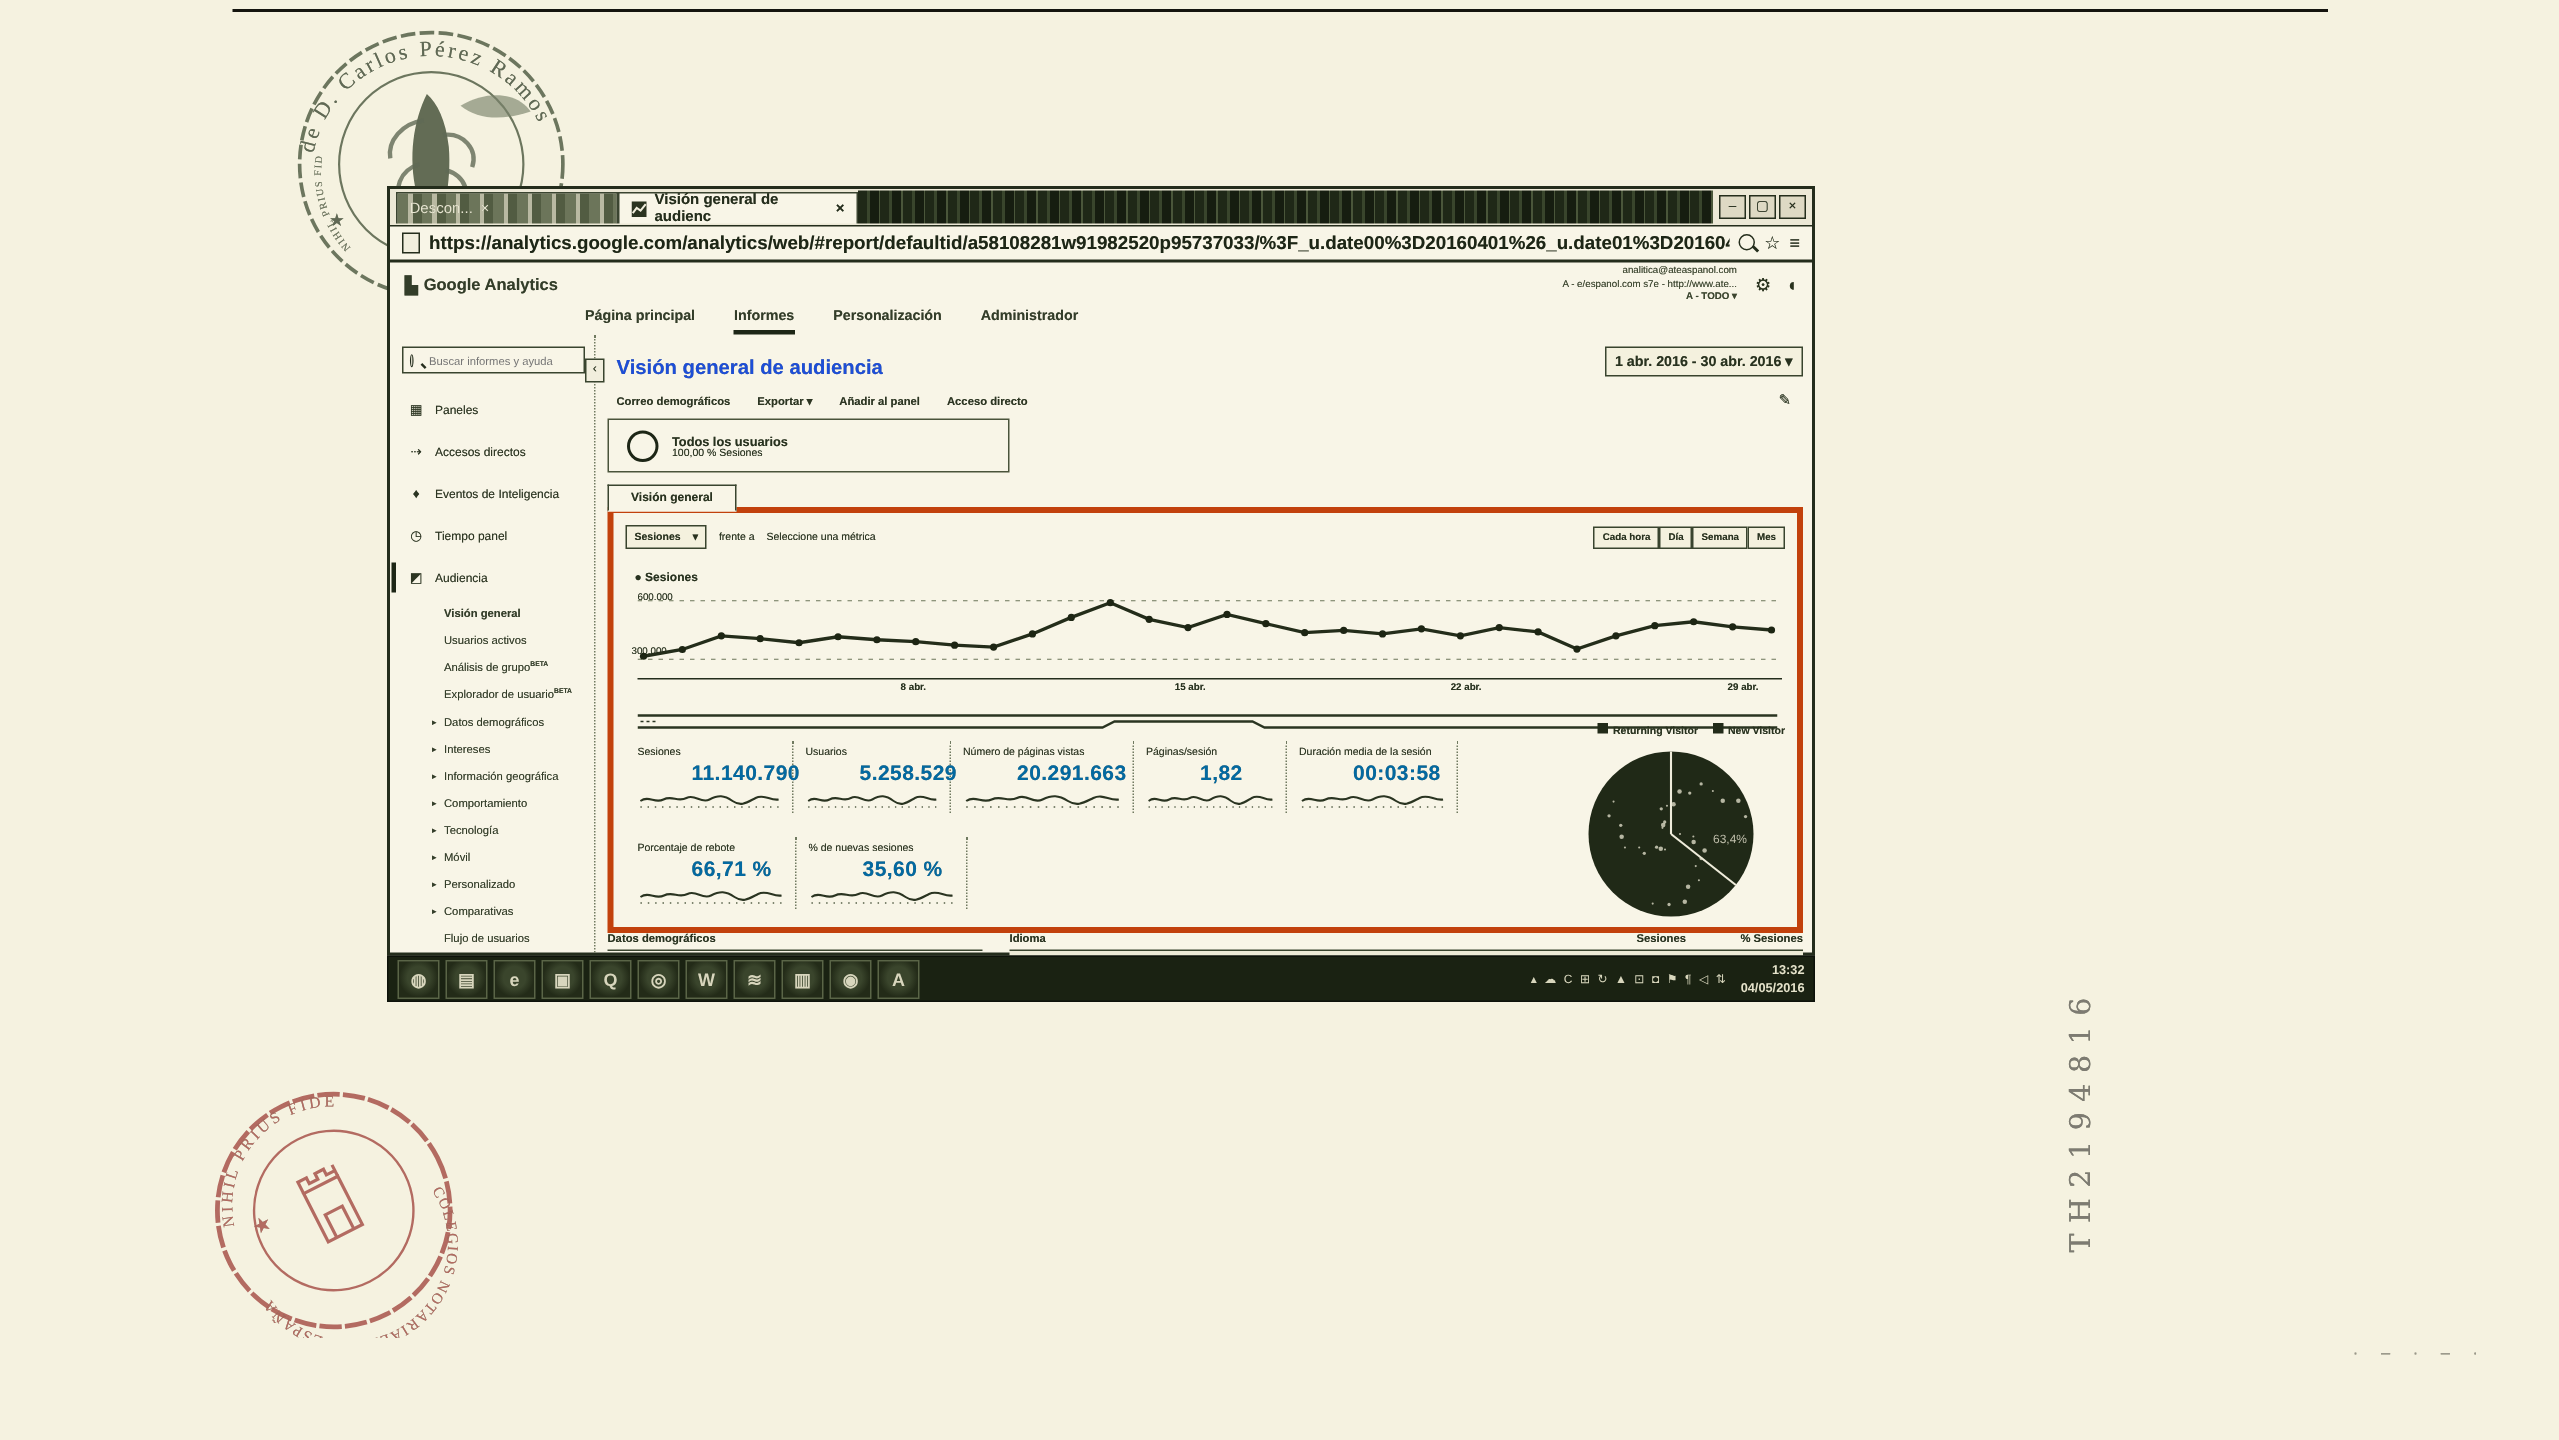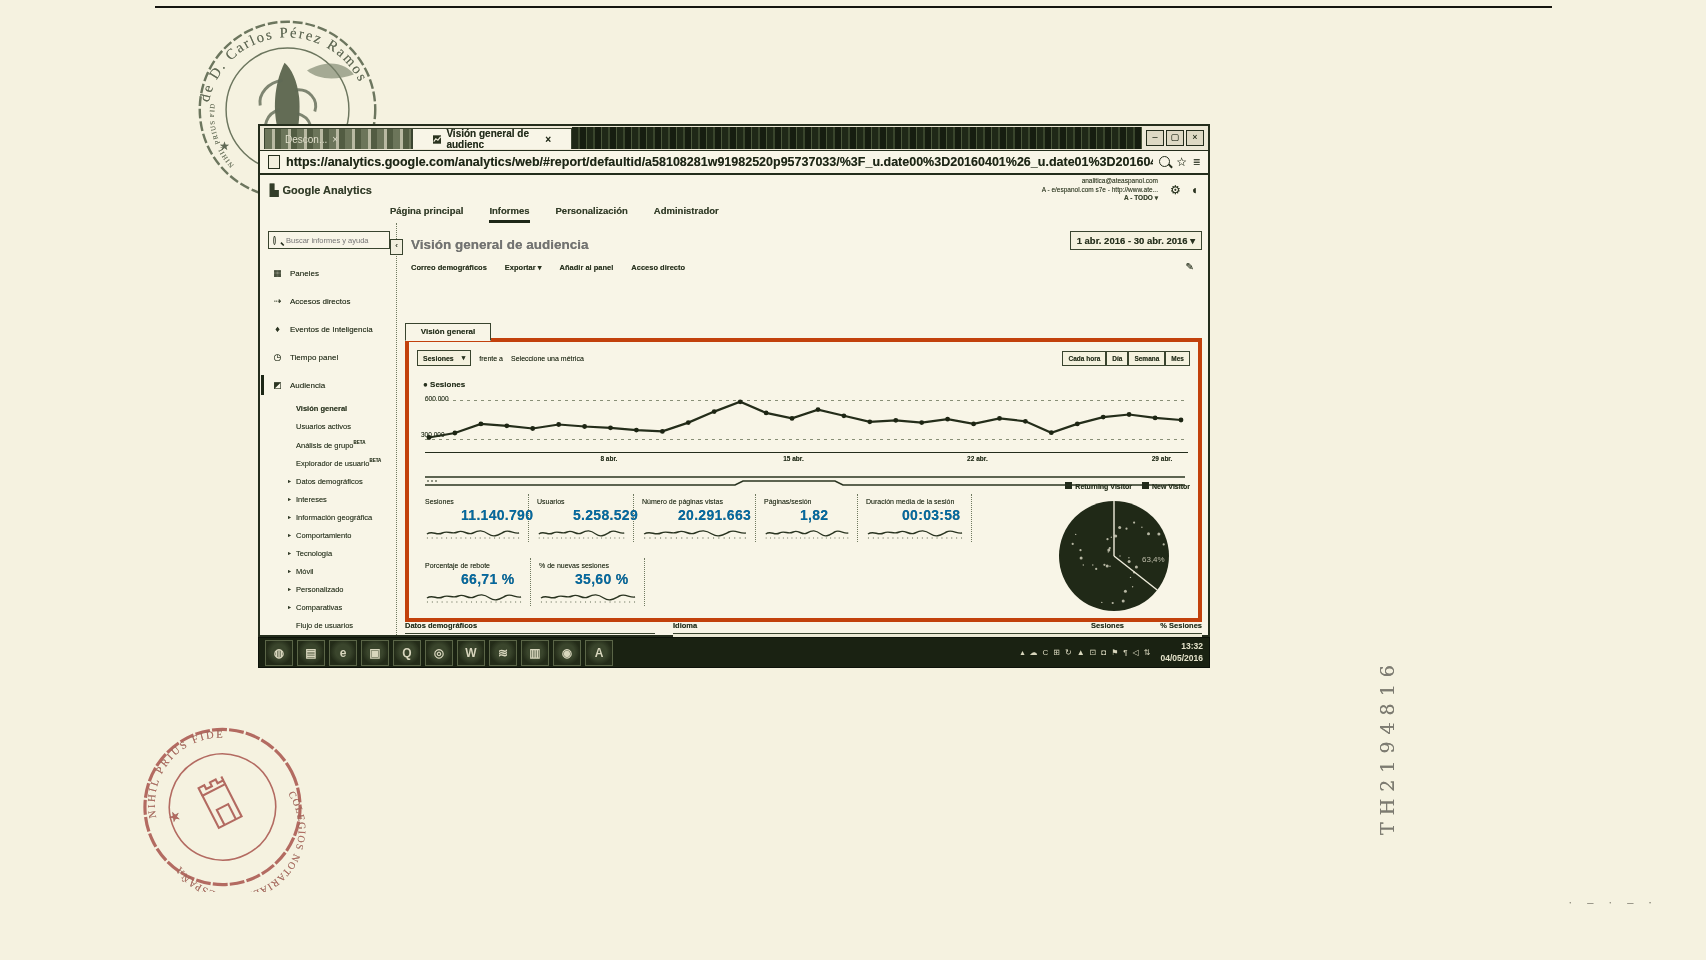--- a/index.html
+++ b/index.html
@@ -10,21 +10,21 @@
   #top-rule{left:155px;top:6px;width:1397px;height:2px;background:#15150f;}
   #corner-dots{right:48px;bottom:52px;color:#9a968a;font-size:11px;letter-spacing:6px;}
   #serial{left:1376px;top:675px;height:160px;width:34px;
           writing-mode:vertical-rl;transform:rotate(180deg);
           font-family:"DejaVu Serif",serif;font-size:19px;letter-spacing:7px;color:#7d7b72;}
   
   #browser{left:258px;top:124px;width:952px;height:513px;background:#f8f5e7;
            border:2px solid #242d1c;box-sizing:border-box;font-size:10px;}
   #tabstrip{left:0;top:0;width:100%;height:24px;background:#ece8d6;border-bottom:1px solid #242d1c;}
   .tab{position:absolute;top:2px;height:21px;border:1px solid #3a4430;border-bottom:none;
-       display:flex;align-items:center;gap:5px;padding:0 20px;box-sizing:border-box;}
+       display:flex;align-items:center;gap:5px;padding:0 8px;box-sizing:border-box;}
   #tab-bg{left:4px;width:148px;background:repeating-linear-gradient(90deg,#6c755a 0 7px,#b9b9a2 7px 10px,#525c42 10px 16px);color:#e8e6d2;overflow:hidden;}
   #tab-active{left:152px;width:160px;background:#f8f5e7;font-weight:bold;color:#242d1c;}
   #tab-noise{position:absolute;left:312px;top:1px;right:66px;height:22px;
              background:repeating-linear-gradient(90deg,#1f2817 0 6px,#39452c 6px 8px,#161d10 8px 14px,#4a563a 14px 15px);}
   .winbtn{position:absolute;top:4px;width:16px;height:14px;background:#ded9c4;border:1px solid #242d1c;
           text-align:center;line-height:13px;font-size:9px;color:#242d1c;}
   #urlbar{left:0;top:24px;width:100%;height:25px;border-bottom:2px solid #242d1c;display:flex;align-items:center;padding:0 8px;gap:6px;box-sizing:border-box;}
   #url-text{font-size:12.5px;font-weight:bold;color:#1d2616;white-space:nowrap;overflow:hidden;flex:1;}
   .mini-ico{color:#242d1c;font-size:12px;}
   .pageico{width:10px;height:12px;border:1px solid #242d1c;background:#f1eedd;}
@@ -46,21 +46,21 @@
   .side-item{display:flex;align-items:center;gap:7px;padding:9px 0 9px 12px;font-size:8px;color:#2c3522;position:relative;}
   .side-item .ico{width:11px;text-align:center;font-size:9px;}
   .side-item.active::before{content:"";position:absolute;left:1px;top:4px;bottom:4px;width:3px;background:#1d2616;}
   .sub-item{padding:4.5px 0 4.5px 36px;font-size:7.5px;color:#333d29;position:relative;}
   .sub-item.first{font-weight:bold;}
   .sub-item .tri{position:absolute;left:28px;font-size:6px;}
   .sub-item sup{font-size:4.5px;font-weight:bold;}
   
   #content{left:137px;top:97px;right:0;bottom:0;}
   #collapse{left:-7px;top:16px;width:11px;height:14px;border:1px solid #39442e;background:#f1eedd;font-size:8px;text-align:center;line-height:12px;}
-  #report-title{left:14px;top:14px;font-size:13.5px;font-weight:bold;color:#737373;}
+  #report-title{left:14px;top:14px;font-size:13.5px;font-weight:bold;color:#1d4ed8;}
   #datebox{right:6px;top:8px;border:1px solid #39442e;padding:3px 6px;font-size:9.5px;font-weight:bold;background:#f4f1de;}
   #toolbar{left:14px;top:40px;display:flex;gap:18px;font-size:7.5px;font-weight:bold;color:#2c3522;}
   #pencil{right:14px;top:38px;font-size:10px;}
   .seg{height:36px;border:1px solid #4a543b;display:flex;align-items:center;gap:9px;padding:0 12px;box-sizing:border-box;background:#f8f5e7;}
   #seg-all{left:8px;top:56px;width:268px;}
   #seg-add{left:288px;top:56px;width:268px;border:1.5px dashed #4a543b;}
   .ring{width:17px;height:17px;border:2.5px solid #1d2616;border-radius:50%;}
   .ring.dashed{border:1.5px dashed #39442e;}
   .seg-t1{font-size:8.5px;font-weight:bold;}
   .seg-t2{font-size:7px;}
@@ -242,20 +242,27 @@
     <div class="abs" id="report-title">Visión general de audiencia</div>
     <div class="abs" id="datebox"><span>1 abr. 2016 - 30 abr. 2016</span> <span>▾</span></div>
     <div class="abs" id="toolbar">
         <span>Correo demográficos</span>
         <span>Exportar ▾</span>
         <span>Añadir al panel</span>
         <span>Acceso directo</span>
       </div>
     <div class="abs" id="pencil">✎</div>
 
+    <div class="abs seg" id="seg-all">
+      <span class="ring"></span>
+      <span>
+          <div class="seg-t1">Todos los usuarios</div>
+            <div class="seg-t2">100,00 % Sesiones</div>
+        </span>
+    </div>
 
     <div class="abs" id="ovtab">Visión general</div>
 
     <div class="abs" id="panel">
       <div class="abs" id="selrow">
         <span id="metric-dd">
           <span>Sesiones</span>
             <span>▾</span>
         </span>
         <span>frente a</span>

